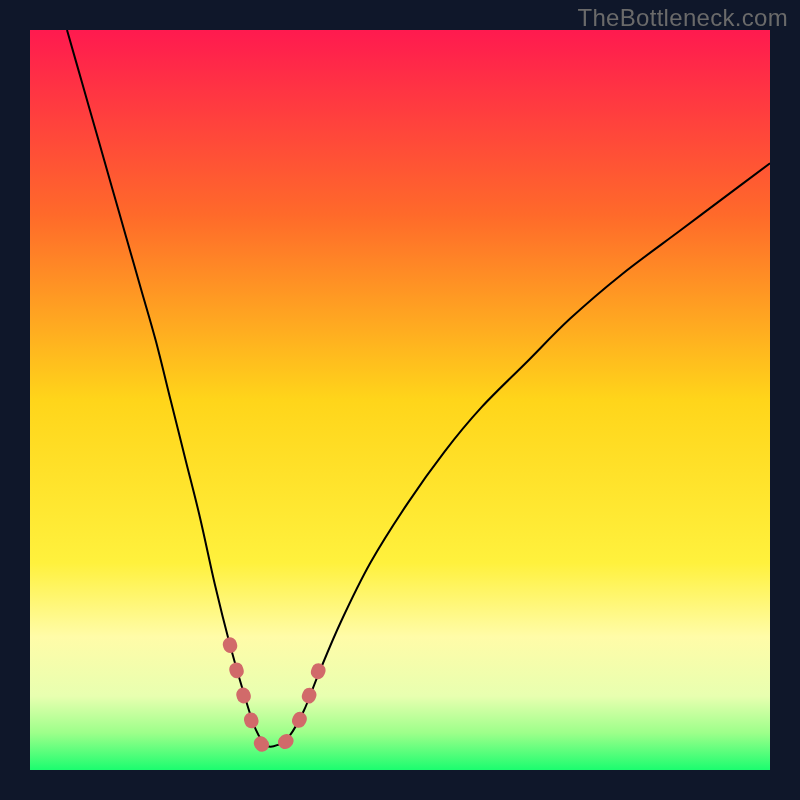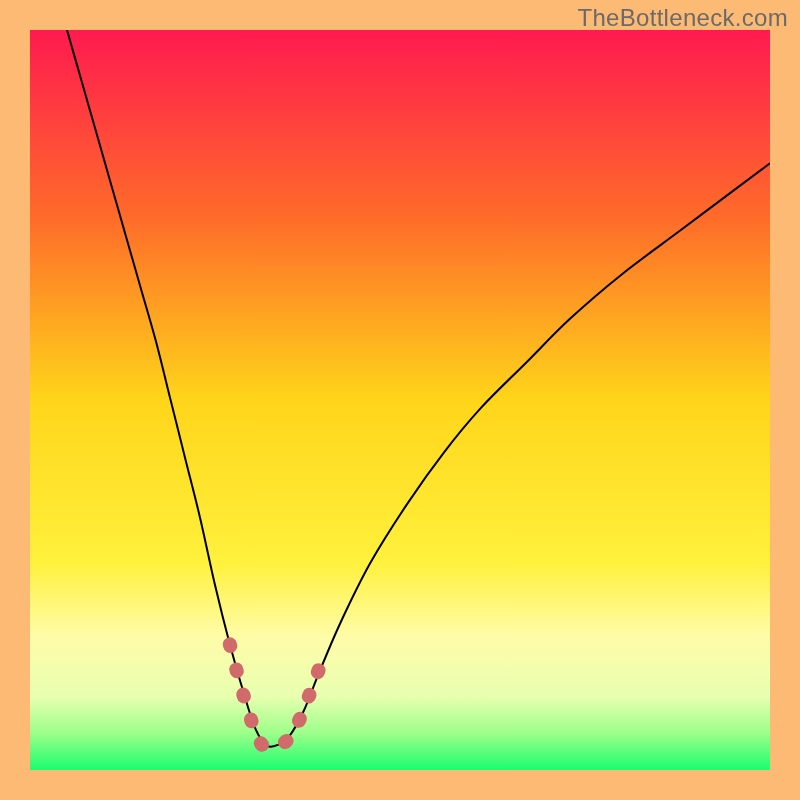--- a/index.html
+++ b/index.html
@@ -8,21 +8,21 @@
     width: 800px;
     height: 800px;
     overflow: hidden;
     background: #000;
     font-family: Arial, Helvetica, sans-serif;
   }
   .outer {
     position: relative;
     width: 800px;
     height: 800px;
-    background: #fdba74;
+    background: #0f172a;
     text-align: center;
   }
   .watermark {
     position: absolute;
     top: 4px;
     right: 12px;
     color: #6a6a6a;
     font-size: 24px;
     font-weight: 500;
     letter-spacing: 0.3px;

